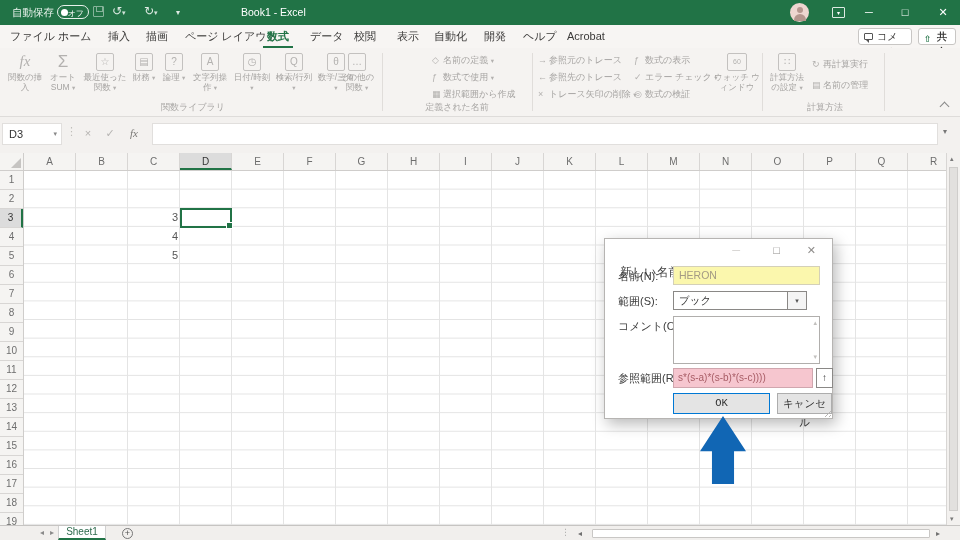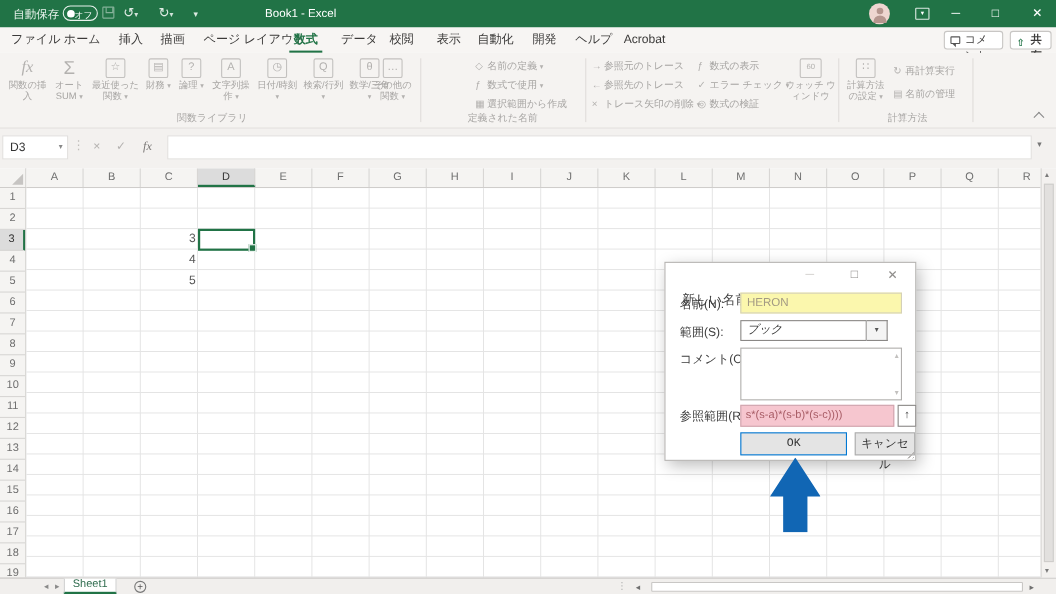--- a/index.html
+++ b/index.html
@@ -77,21 +77,21 @@
   .cellv { position:absolute; width:50px; height:18px; font-size:11px; color:#565656; text-align:right; line-height:18px; }
   .selbox { position:absolute; left:180px; top:208px; width:52px; height:19.5px; border:2px solid #217346; background:transparent; }
   .selbox::after { content:""; position:absolute; right:-3px; bottom:-3px; width:5px; height:5px; background:#217346; border:1px solid #fff; }
 
   
   .dialog { position:absolute; left:604px; top:238px; width:229px; height:181px; background:#fff; border:1px solid #b6b4b2; box-shadow:3px 5px 14px rgba(0,0,0,.28); font-size:11px; color:#3b3b3b; }
   .dlg-title { position:absolute; left:15px; top:25px; font-size:12px; color:#444; }
   .dlg-ctl { position:absolute; top:5px; font-size:11px; color:#8f8d8b; }
   .dlg-lbl { position:absolute; left:13px; font-size:11px; color:#3b3b3b; }
   .fld-name { position:absolute; left:68px; top:27px; width:147px; height:19px; background:#fbf7ad; border:1px solid #d4d0b8; font-size:10.5px; color:#a39a84; line-height:17px; padding-left:5px; }
-  .fld-scope { position:absolute; left:68px; top:52px; width:115px; height:19px; background:#fff; border:1px solid #8a8886; font-size:10.5px; color:#333; line-height:17px; padding-left:5px;font-style:italic; }
+  .fld-scope { position:absolute; left:68px; top:52px; width:115px; height:19px; background:#fff; border:1px solid #8a8886; font-size:10.5px; color:#333; line-height:17px; padding-left:5px; }
   .scope-arrow { position:absolute; left:183px; top:52px; width:19px; height:19px; background:#f4f4f4; border:1px solid #8a8886; border-left:none; text-align:center; font-size:7px; line-height:18px; color:#555; }
   .fld-comment { position:absolute; left:68px; top:77px; width:147px; height:48px; background:#fff; border:1px solid #b0aeac; }
   .ta-car { position:absolute; right:2px; font-size:7px; color:#c2c0be; }
   .fld-refers { position:absolute; left:68px; top:129px; width:140px; height:20px; background:#f6c6cf; border:1px solid #d0a6ae; font-size:10px; color:#a85d66; line-height:18px; padding-left:4px; white-space:nowrap; overflow:hidden; }
   .refers-btn { position:absolute; left:211px; top:129px; width:17px; height:20px; background:#fff; border:1px solid #8a8886; text-align:center; font-size:10px; line-height:18px; color:#333; }
   .dlg-btn { position:absolute; top:154px; height:21px; background:#e4e4e4; border:1px solid #adadad; font-size:10.5px; color:#333; text-align:center; line-height:19px; }
   .dlg-ok { left:68px; width:97px; border:1.5px solid #0078d4;font-family:Liberation Mono, monospace; }
   .dlg-cancel { left:172px; width:55px; }
   .grip { position:absolute; right:1px; bottom:1px; width:9px; height:9px; background:repeating-linear-gradient(135deg, transparent 0 2px, #b8b6b4 2px 3px); clip-path:polygon(100% 0, 100% 100%, 0 100%); }
 

